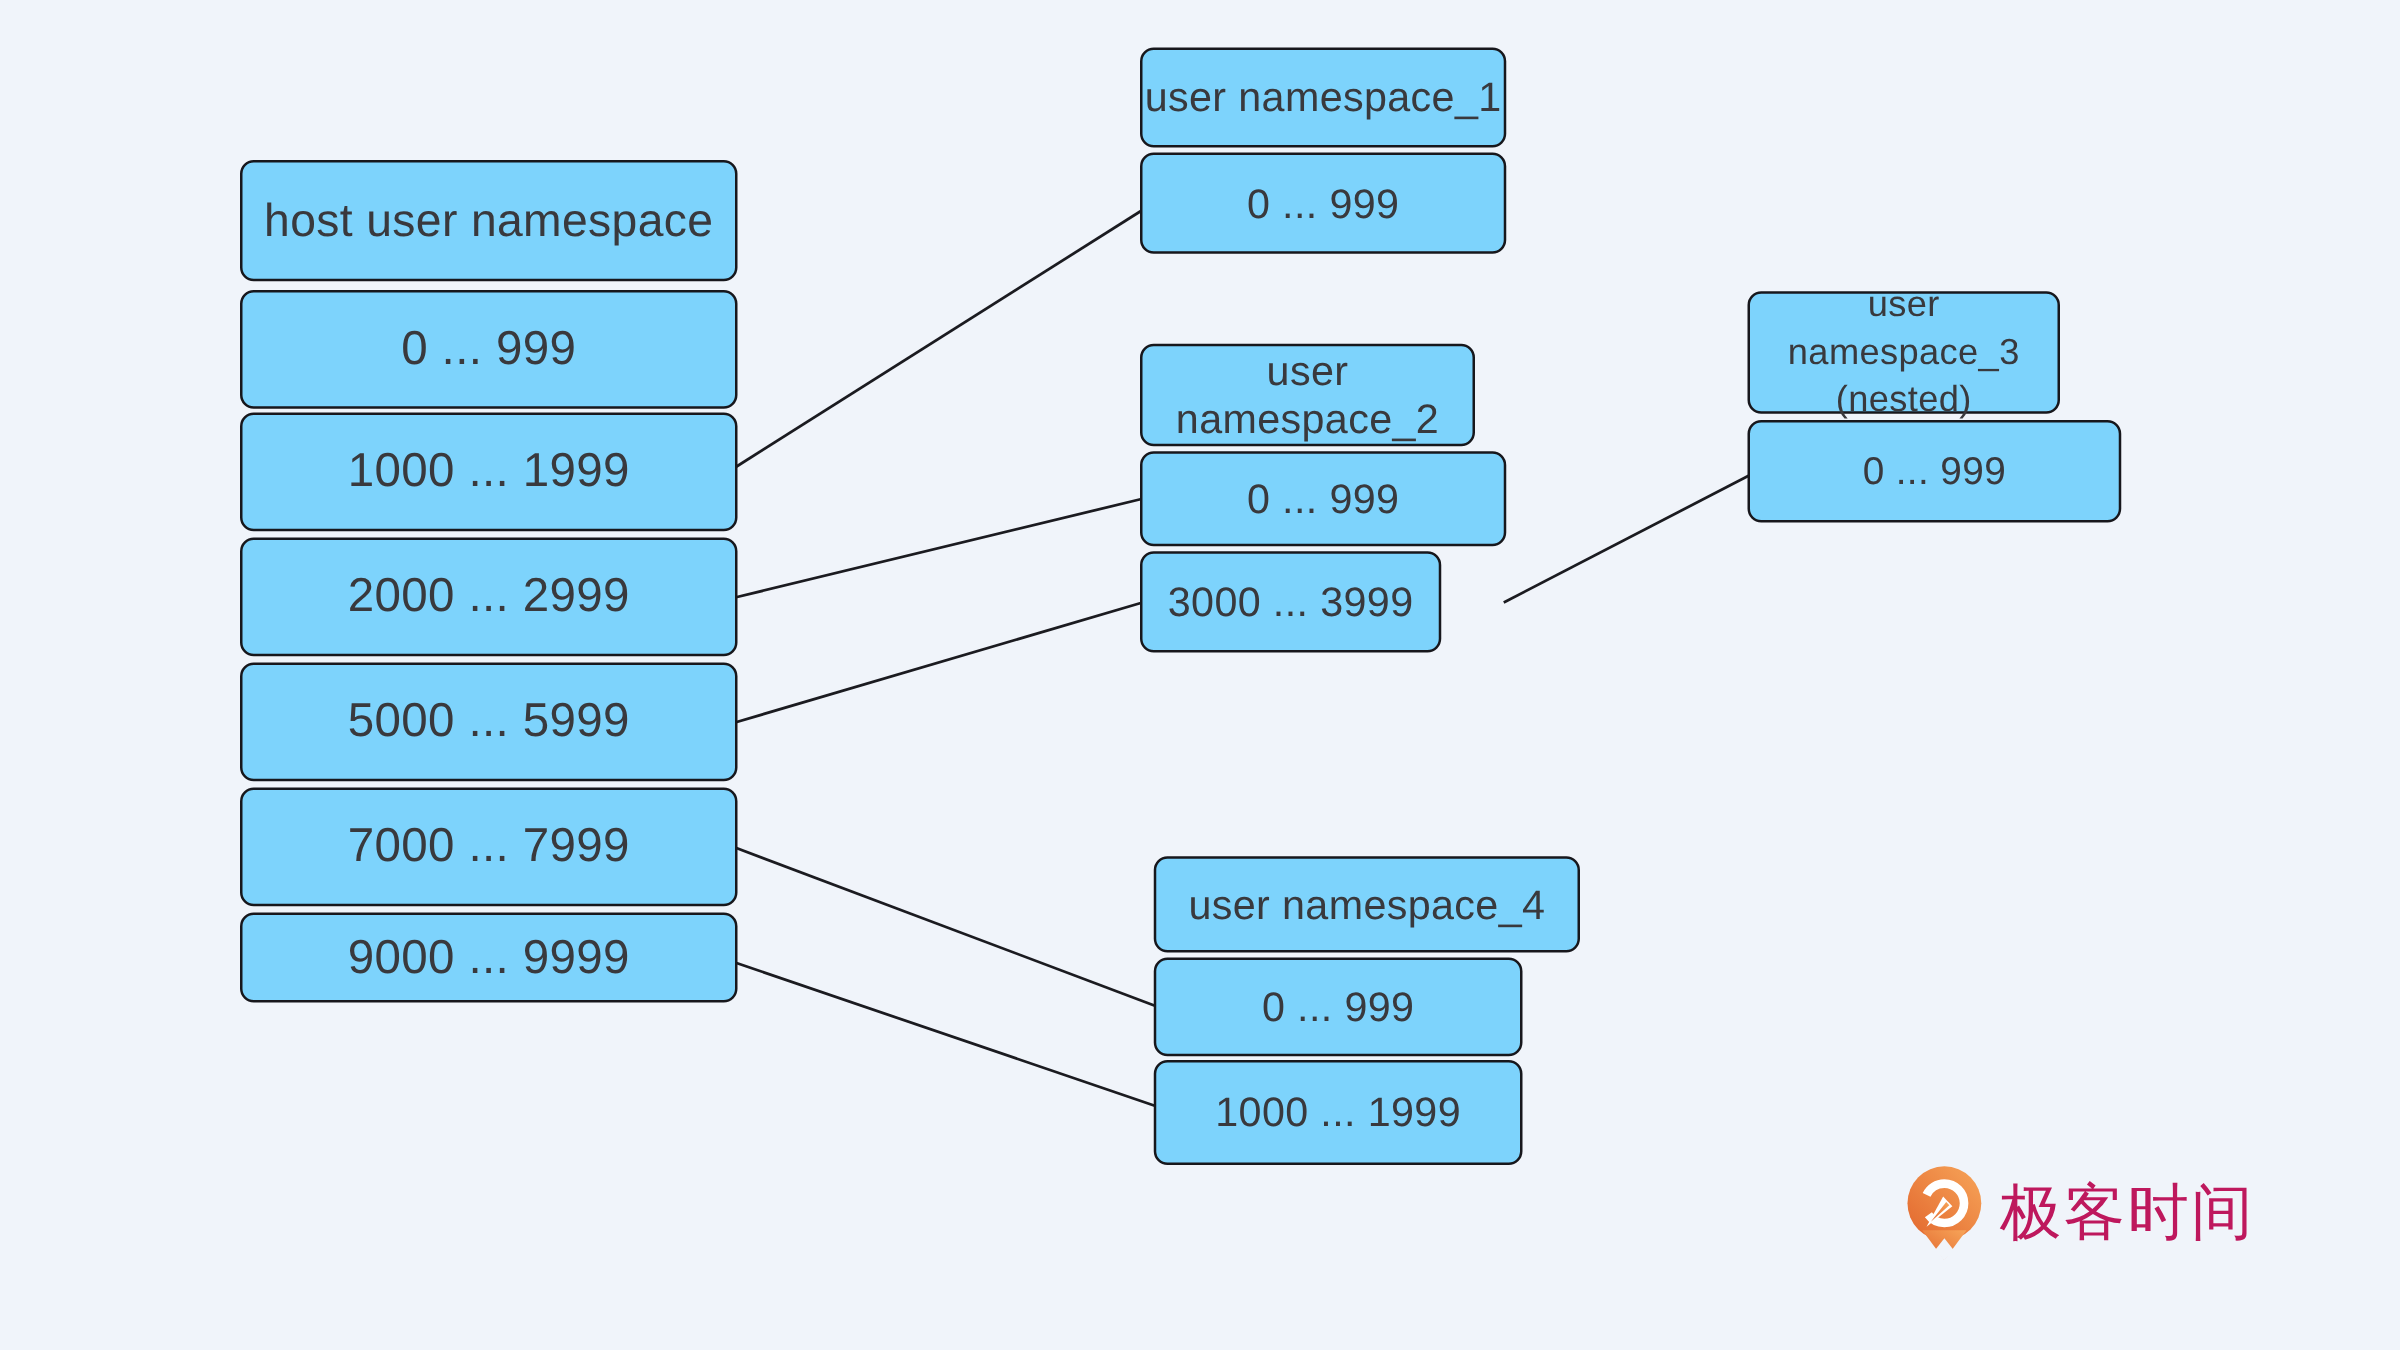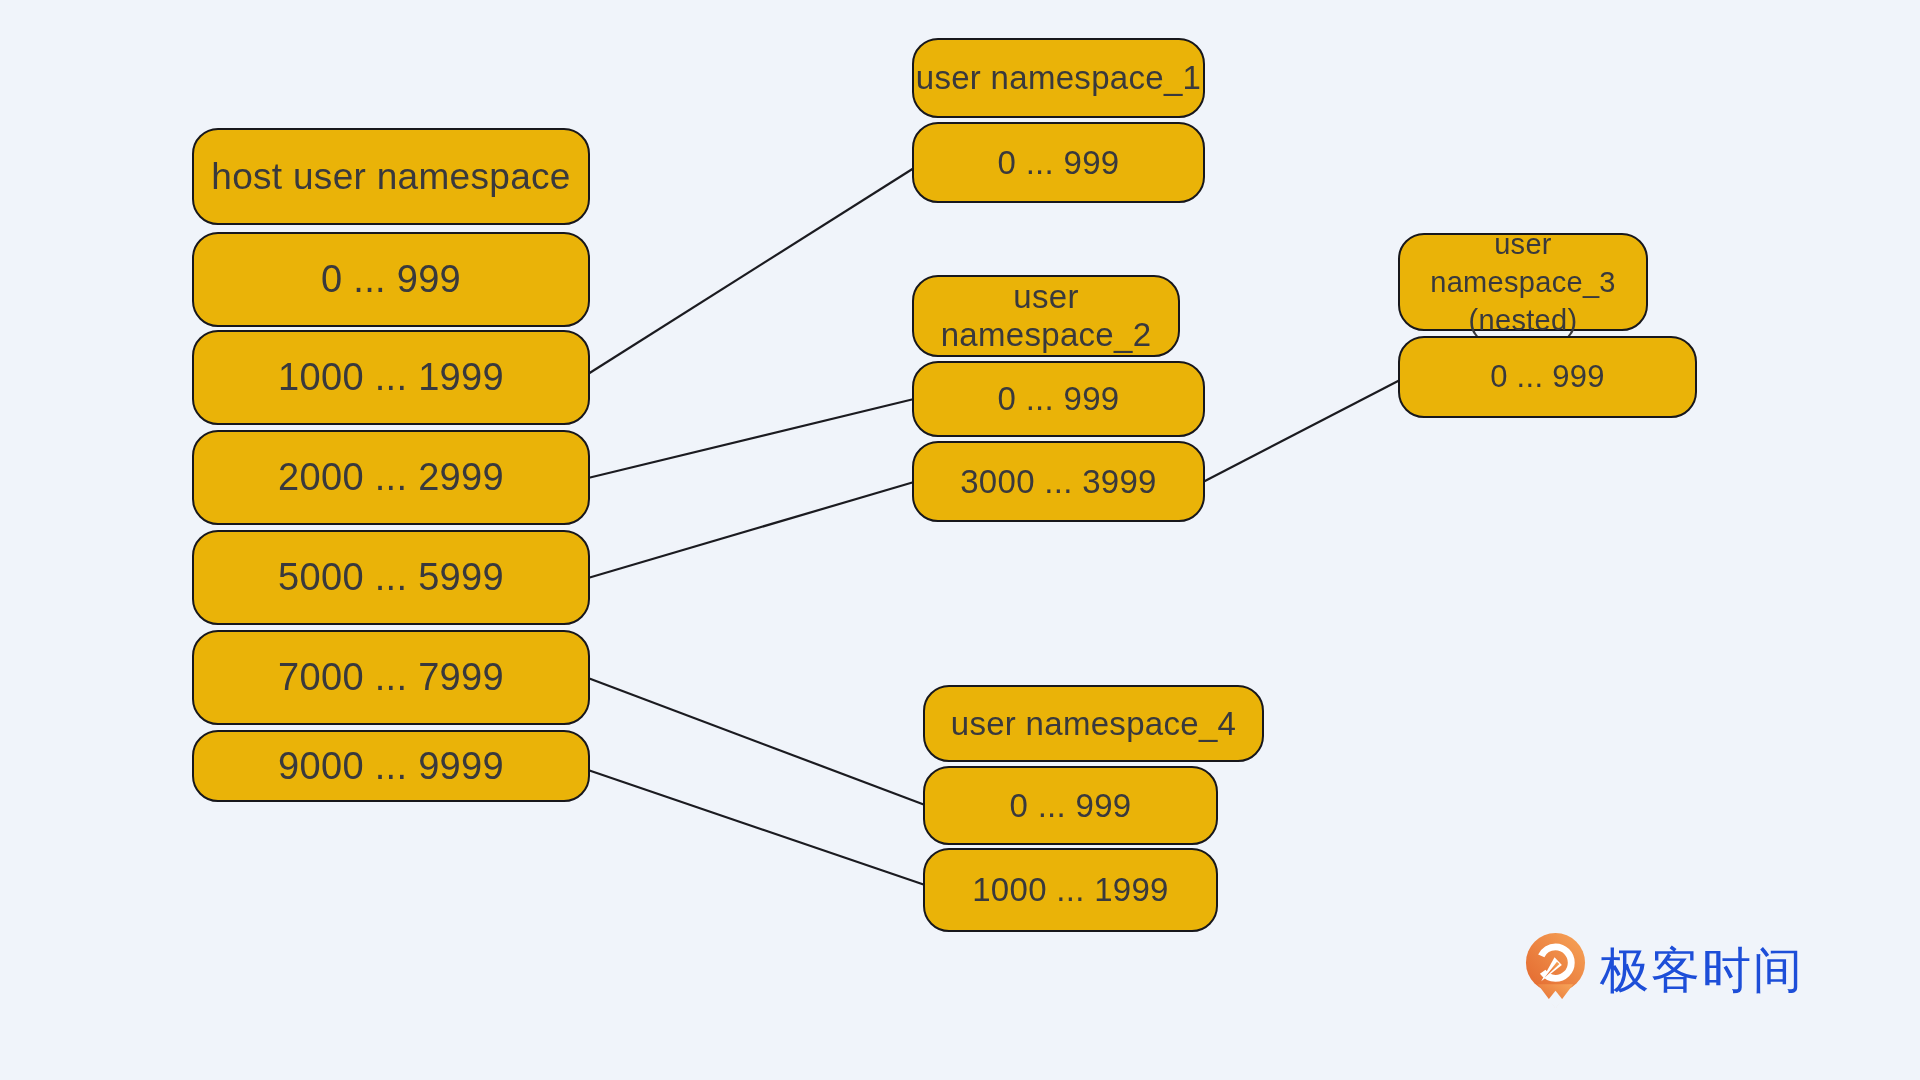--- a/index.html
+++ b/index.html
@@ -26,23 +26,23 @@
     z-index: 1;
   }
   .connections line {
     stroke: #1b1b20;
     stroke-width: 2.2;
   }
   .box {
     position: absolute;
     z-index: 2;
     box-sizing: border-box;
-    background: #eab308;
+    background: #7dd3fc;
     border: 2.5px solid #17171c;
-    border-radius: 26px;
+    border-radius: 11px;
     display: flex;
     flex-direction: column;
     justify-content: center;
     color: #39393d;
     text-align: center;
     letter-spacing: 0.3px;
   }
   .f-host-title { font-size: 37px; }
   .f-host-row   { font-size: 38px; }
   .f-ns-title   { font-size: 33px; }
@@ -54,21 +54,21 @@
     left: 1524px;
     top: 932px;
     z-index: 2;
     display: flex;
     align-items: center;
     gap: 13px;
   }
   .brand-text {
     font-size: 49px;
     font-weight: 500;
-    color: #1d4ed8;
+    color: #be185d;
     letter-spacing: 2px;
     line-height: 1;
   }
 </style>
 </head>
 <body>
 
 <div class="canvas">
 
   <svg class="connections" width="1920" height="1080" viewBox="0 0 1920 1080" aria-hidden="true">
@@ -108,21 +108,21 @@
   <div class="box f-ns-row" style="left:912px;top:122px;width:293px;height:81px">
     <span>0 ... 999</span>
   </div>
 
   <div class="box f-ns-title" style="left:912px;top:275px;width:268px;height:82px">
     <span>user namespace_2</span>
   </div>
   <div class="box f-ns-row" style="left:912px;top:361px;width:293px;height:76px">
     <span>0 ... 999</span>
   </div>
-  <div class="box f-ns-row" style="left:912px;top:441px;width:293px;height:81px">
+  <div class="box f-ns-row" style="left:912px;top:441px;width:241px;height:81px">
     <span>3000 ... 3999</span>
   </div>
 
   <div class="box f-ns3-title" style="left:1398px;top:233px;width:250px;height:98px">
     <span>user namespace_3</span>
     <span>(nested)</span>
   </div>
   <div class="box f-ns3-row" style="left:1398px;top:336px;width:299px;height:82px">
     <span>0 ... 999</span>
   </div>

